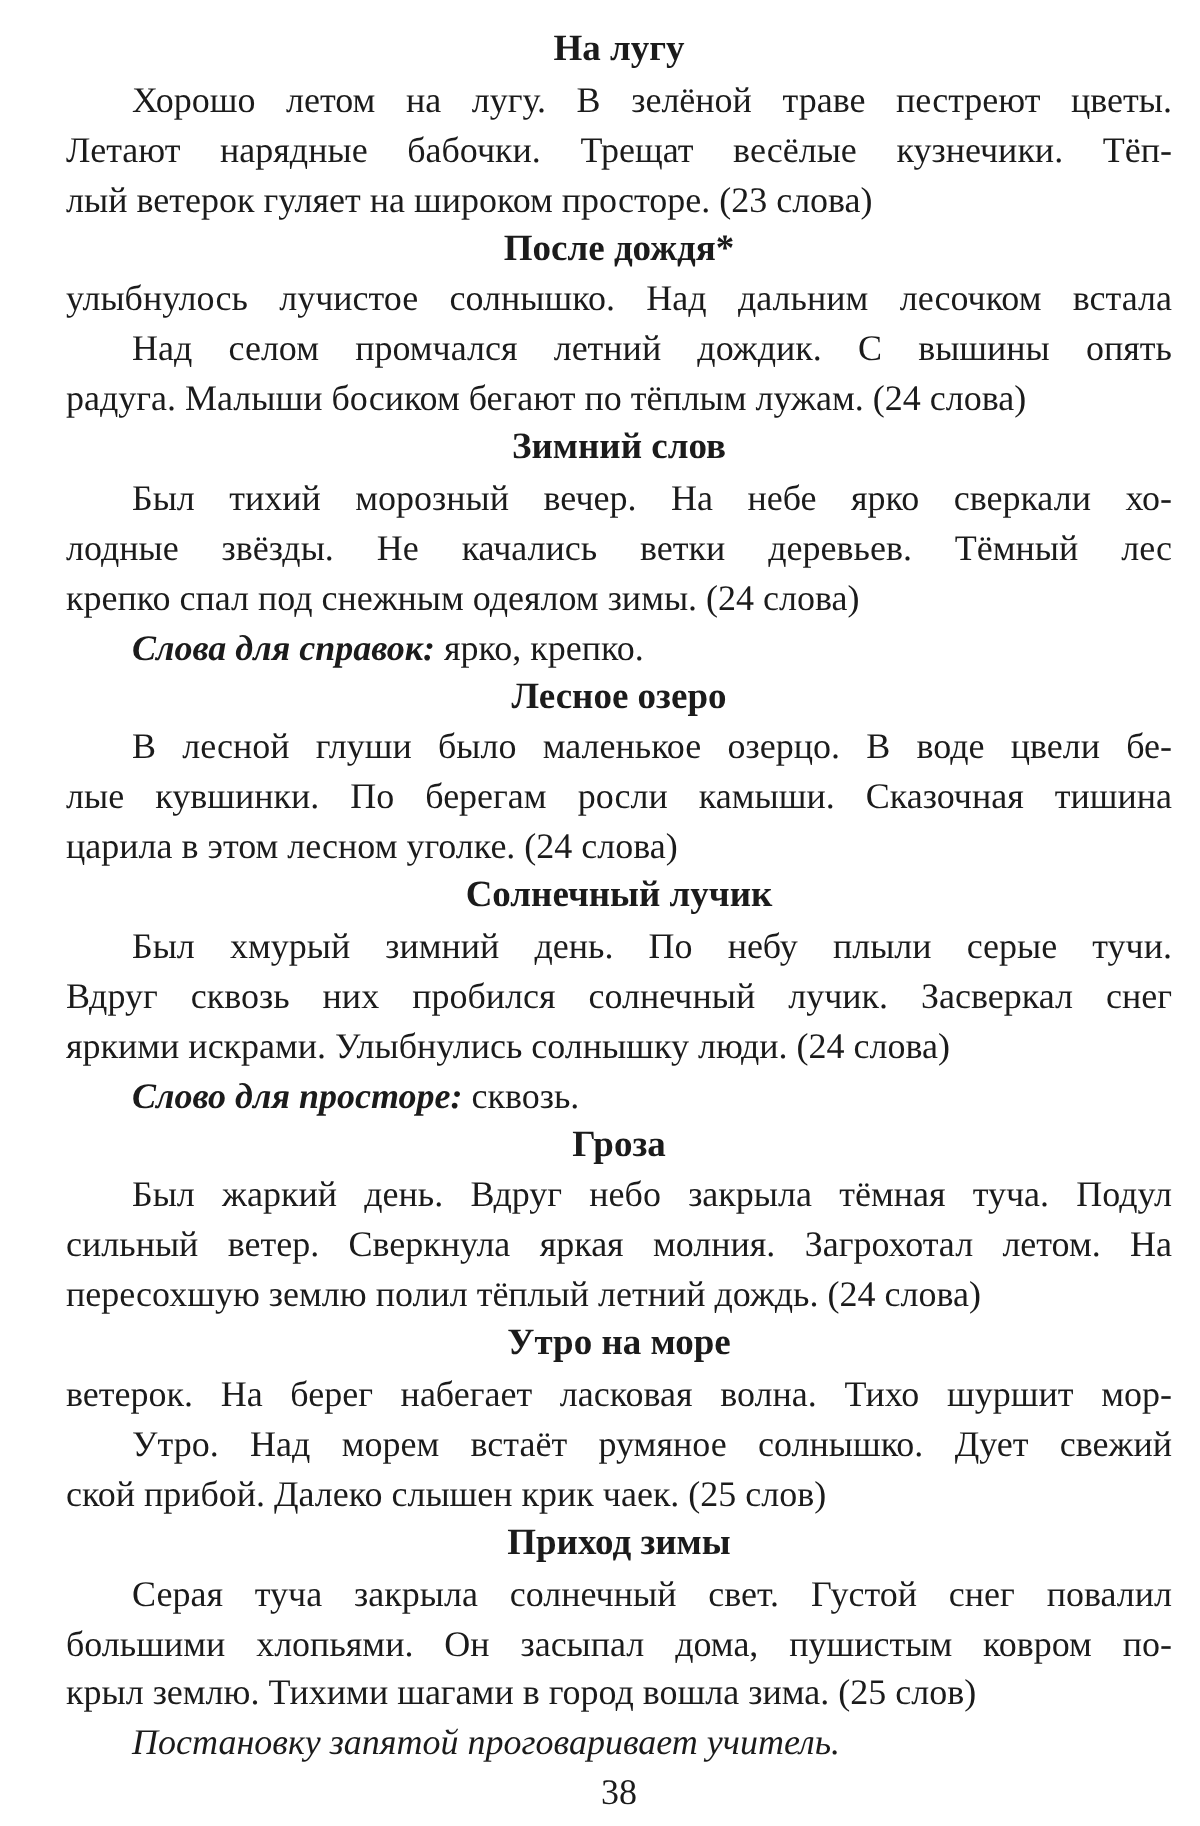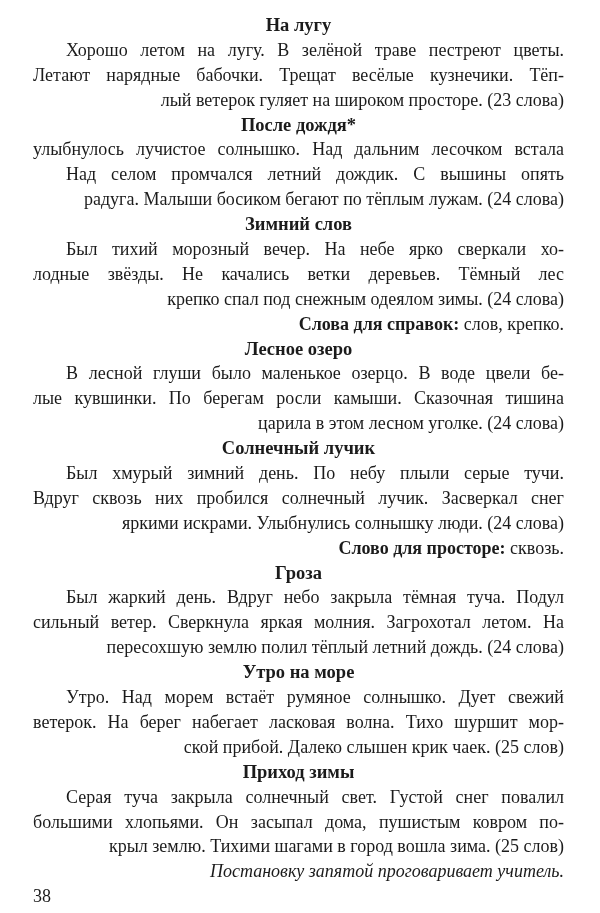--- a/index.html
+++ b/index.html
@@ -13,51 +13,53 @@
     overflow: hidden;
     font-family: "Liberation Serif", "DejaVu Serif", serif;
     font-size: 18px;
     line-height: 24.9px;
     color: #1b1b1b;
   }
   .page {
     box-sizing: border-box;
     width: 600px;
     height: 913px;
-    padding: 13px 36px 0 33px;
+    padding: 13px 14px 0 33px;
     background: #ffffff;
   }
   .sec-title {
     margin: 0;
     font-size: 18.5px;
     font-weight: bold;
     text-align: center;
     height: 24.9px;
     overflow: hidden;
   }
   .ln {
     height: 24.9px;
     overflow: hidden;
-    text-align: right;
+    text-align: left;
     white-space: normal;
   }
   .j {
     text-align: justify;
     text-align-last: justify;
   }
   .ind {
     text-indent: 33px;
   }
   .note-label {
     font-weight: bold;
+    font-style: italic;
   }
   .note-italic {
     font-style: italic;
   }
   .page-number {
+    text-align: center;
     height: 24.9px;
     overflow: hidden;
   }
 </style>
 </head>
 <body>
 
 <div class="page">
 
   <section>
@@ -72,21 +74,21 @@
     <div class="ln j">улыбнулось лучистое солнышко. Над дальним лесочком встала</div>
     <div class="ln j ind">Над селом промчался летний дождик. С вышины опять</div>
     <div class="ln">радуга. Малыши босиком бегают по тёплым лужам. (24 слова)</div>
   </section>
 
   <section>
     <h2 class="sec-title">Зимний слов</h2>
     <div class="ln j ind">Был тихий морозный вечер. На небе ярко сверкали хо-</div>
     <div class="ln j">лодные звёзды. Не качались ветки деревьев. Тёмный лес</div>
     <div class="ln">крепко спал под снежным одеялом зимы. (24 слова)</div>
-    <div class="ln ind"><span class="note-label">Слова для справок:</span> <span>слов, крепко.</span></div>
+    <div class="ln ind"><span class="note-label">Слова для справок:</span> <span>ярко, крепко.</span></div>
   </section>
 
   <section>
     <h2 class="sec-title">Лесное озеро</h2>
     <div class="ln j ind">В лесной глуши было маленькое озерцо. В воде цвели бе-</div>
     <div class="ln j">лые кувшинки. По берегам росли камыши. Сказочная тишина</div>
     <div class="ln">царила в этом лесном уголке. (24 слова)</div>
   </section>
 
   <section>
@@ -99,22 +101,22 @@
 
   <section>
     <h2 class="sec-title">Гроза</h2>
     <div class="ln j ind">Был жаркий день. Вдруг небо закрыла тёмная туча. Подул</div>
     <div class="ln j">сильный ветер. Сверкнула яркая молния. Загрохотал летом. На</div>
     <div class="ln">пересохшую землю полил тёплый летний дождь. (24 слова)</div>
   </section>
 
   <section>
     <h2 class="sec-title">Утро на море</h2>
+    <div class="ln j">ветерок. На берег набегает ласковая волна. Тихо шуршит мор-</div>
     <div class="ln j ind">Утро. Над морем встаёт румяное солнышко. Дует свежий</div>
-    <div class="ln j">ветерок. На берег набегает ласковая волна. Тихо шуршит мор-</div>
     <div class="ln">ской прибой. Далеко слышен крик чаек. (25 слов)</div>
   </section>
 
   <section>
     <h2 class="sec-title">Приход зимы</h2>
     <div class="ln j ind">Серая туча закрыла солнечный свет. Густой снег повалил</div>
     <div class="ln j">большими хлопьями. Он засыпал дома, пушистым ковром по-</div>
     <div class="ln">крыл землю. Тихими шагами в город вошла зима. (25 слов)</div>
     <div class="ln ind note-italic">Постановку запятой проговаривает учитель.</div>
   </section>

